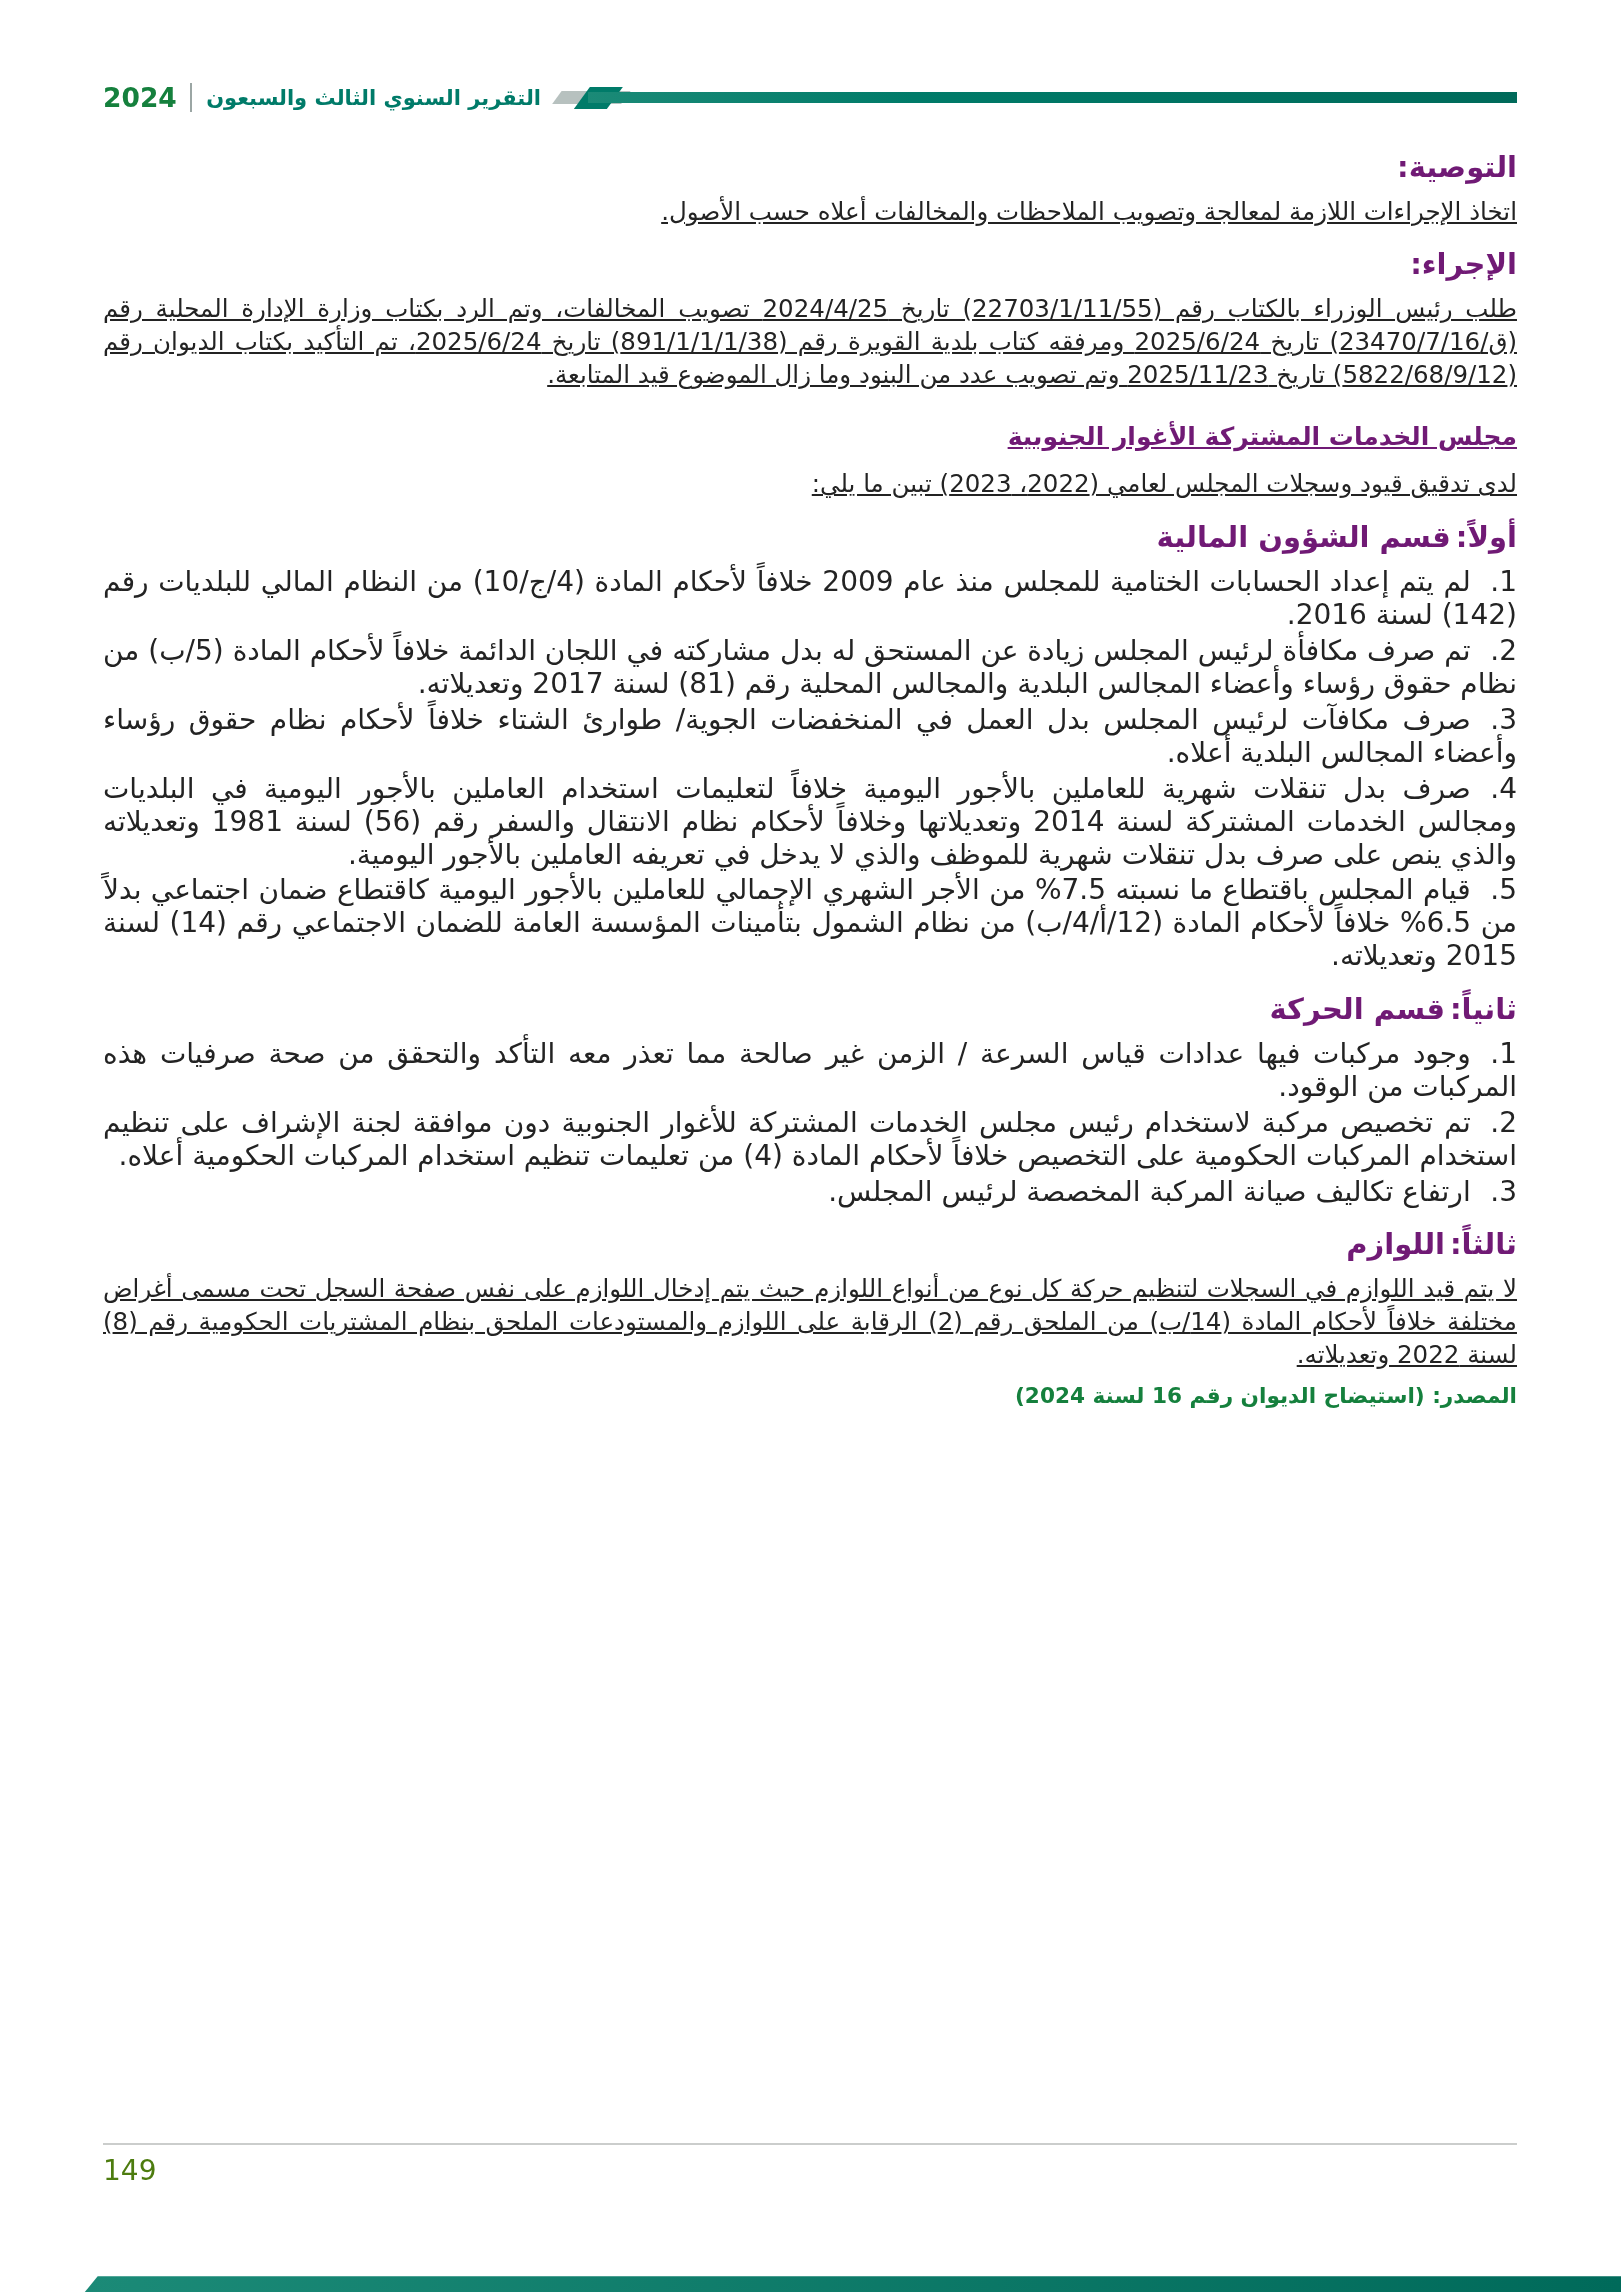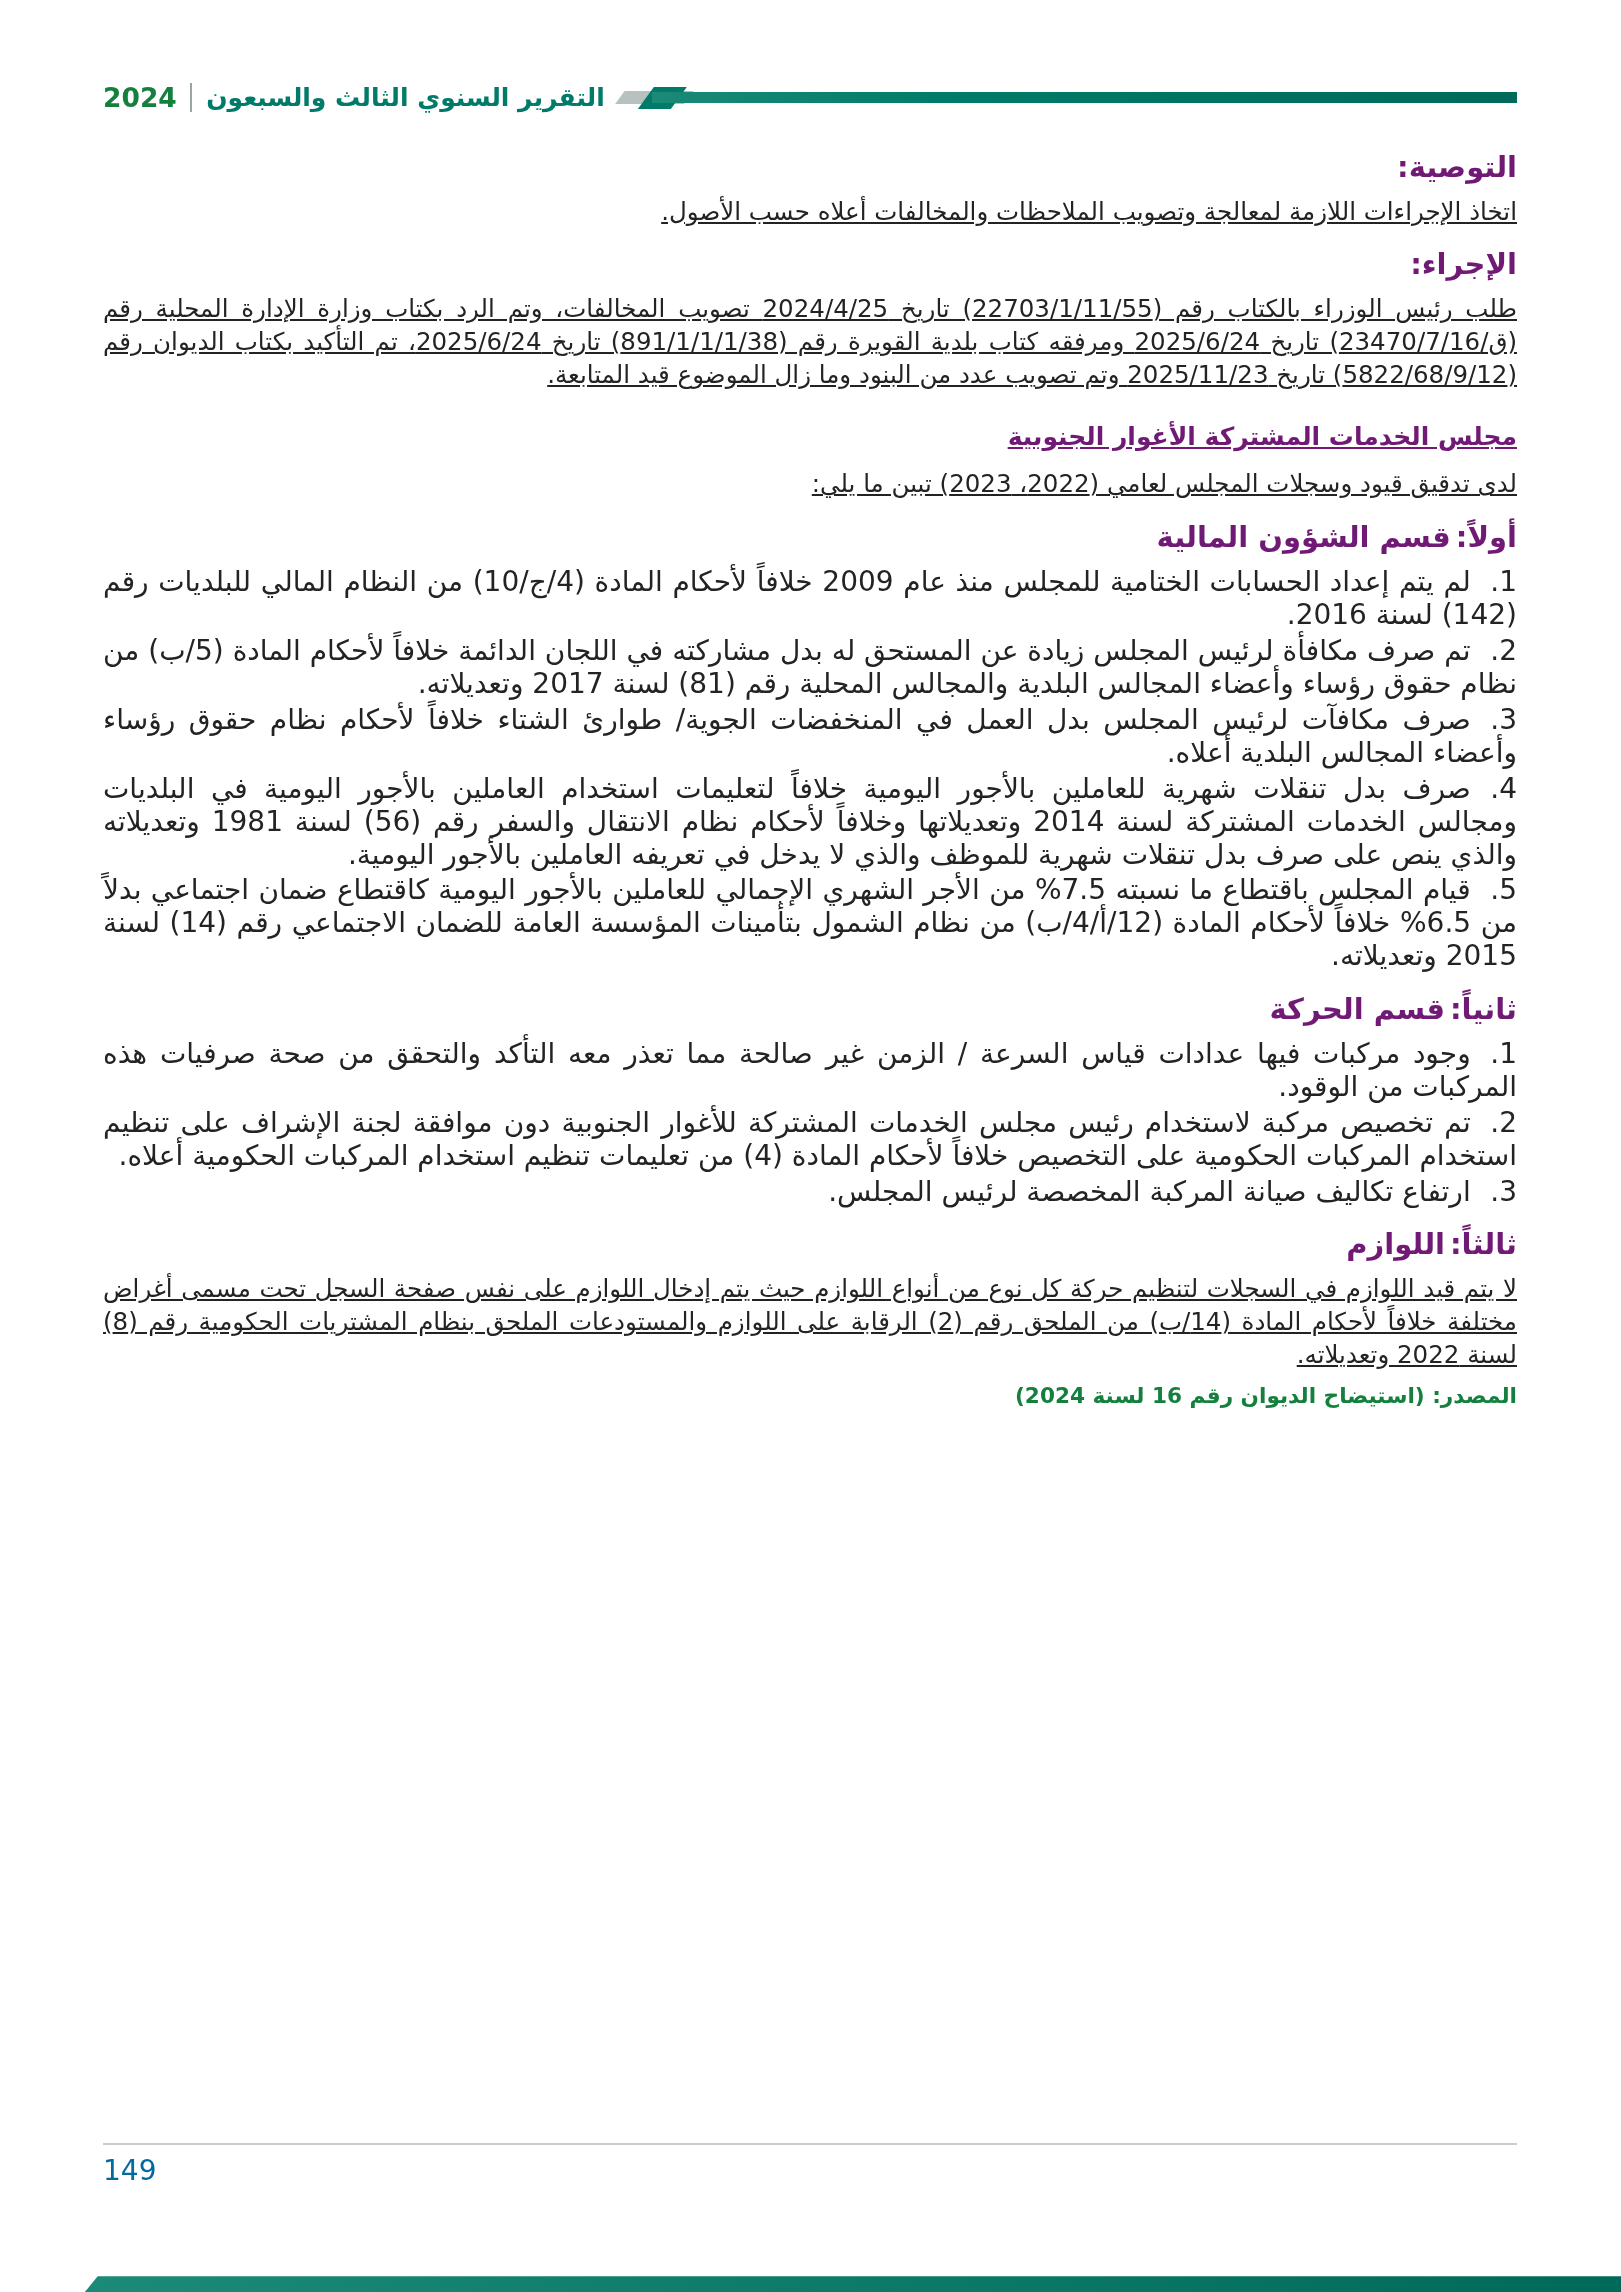--- a/index.html
+++ b/index.html
@@ -16,40 +16,40 @@
   .content{padding:82px 104px 0 103px;}
 
   
   .doc-header{display:flex;align-items:center;margin-bottom:37px;}
   .header-rule{flex:1;position:relative;height:25.5px;margin-left:11.8px;}
   .rule-bar{position:absolute;right:0;left:35px;top:6.9px;height:11.8px;
     background:linear-gradient(90deg,#1b8a77 0%,#007b69 35%,#006a5a 100%);}
   .swoosh{position:absolute;transform:skewX(-36deg);}
   .swoosh-gray{left:3.9px;top:5.9px;width:69px;height:12.7px;background:#b7c1bf;}
   .swoosh-teal{left:29px;top:2px;width:33px;height:21.6px;background:#007b69;}
-  .report-title{color:#007b69;font-weight:bold;font-size:25px;white-space:nowrap;}
+  .report-title{color:#007b69;font-weight:bold;font-size:21px;white-space:nowrap;}
   .title-divider{width:2px;height:29px;background:#9ba6a4;margin:0 13.7px;flex:none;}
   .report-year{font-size:26.5px;font-weight:bold;color:#15803d;white-space:nowrap;}
 
   
   .h-teal{color:#701a75;font-weight:bold;font-size:29px;line-height:35px;margin:19.6px 0 9.8px;}
   .council-heading{font-size:25px;line-height:39px;margin:25.5px 0 11.8px;text-decoration:underline;}
   .heading-label{margin-right:5px;}
 
   
   .body-text{font-size:24.5px;line-height:33px;text-align:justify;margin:0 0 5.9px;text-decoration:underline;}
   .list{margin:0 0 5.9px;}
   .list-item{font-size:28px;line-height:33px;text-align:justify;margin:0 0 2.9px;}
   .item-marker{display:inline-block;padding-left:19.6px;}
 
   .source-line{color:#15803d;font-size:21.6px;font-weight:bold;margin-top:11.8px;}
 
   
   .footer-rule{position:absolute;left:103px;right:104px;top:2143px;border-top:2px solid #cbcdcc;}
-  .page-number{position:absolute;left:103px;top:2154px;font-size:28px;color:#0369a1;direction:ltr;}
+  .page-number{position:absolute;left:103px;top:2154px;font-size:28px;color:#4d7c0f;direction:ltr;}
   .bottom-bar{position:absolute;left:84px;right:0;bottom:0;height:16.7px;
     background:linear-gradient(90deg,#1b8a77,#006a5a);
     clip-path:polygon(13.7px 0,100% 0,100% 100%,0 100%);}
 </style>
 </head>
 <body>
 
 <div class="page">
   <div class="content">
 

